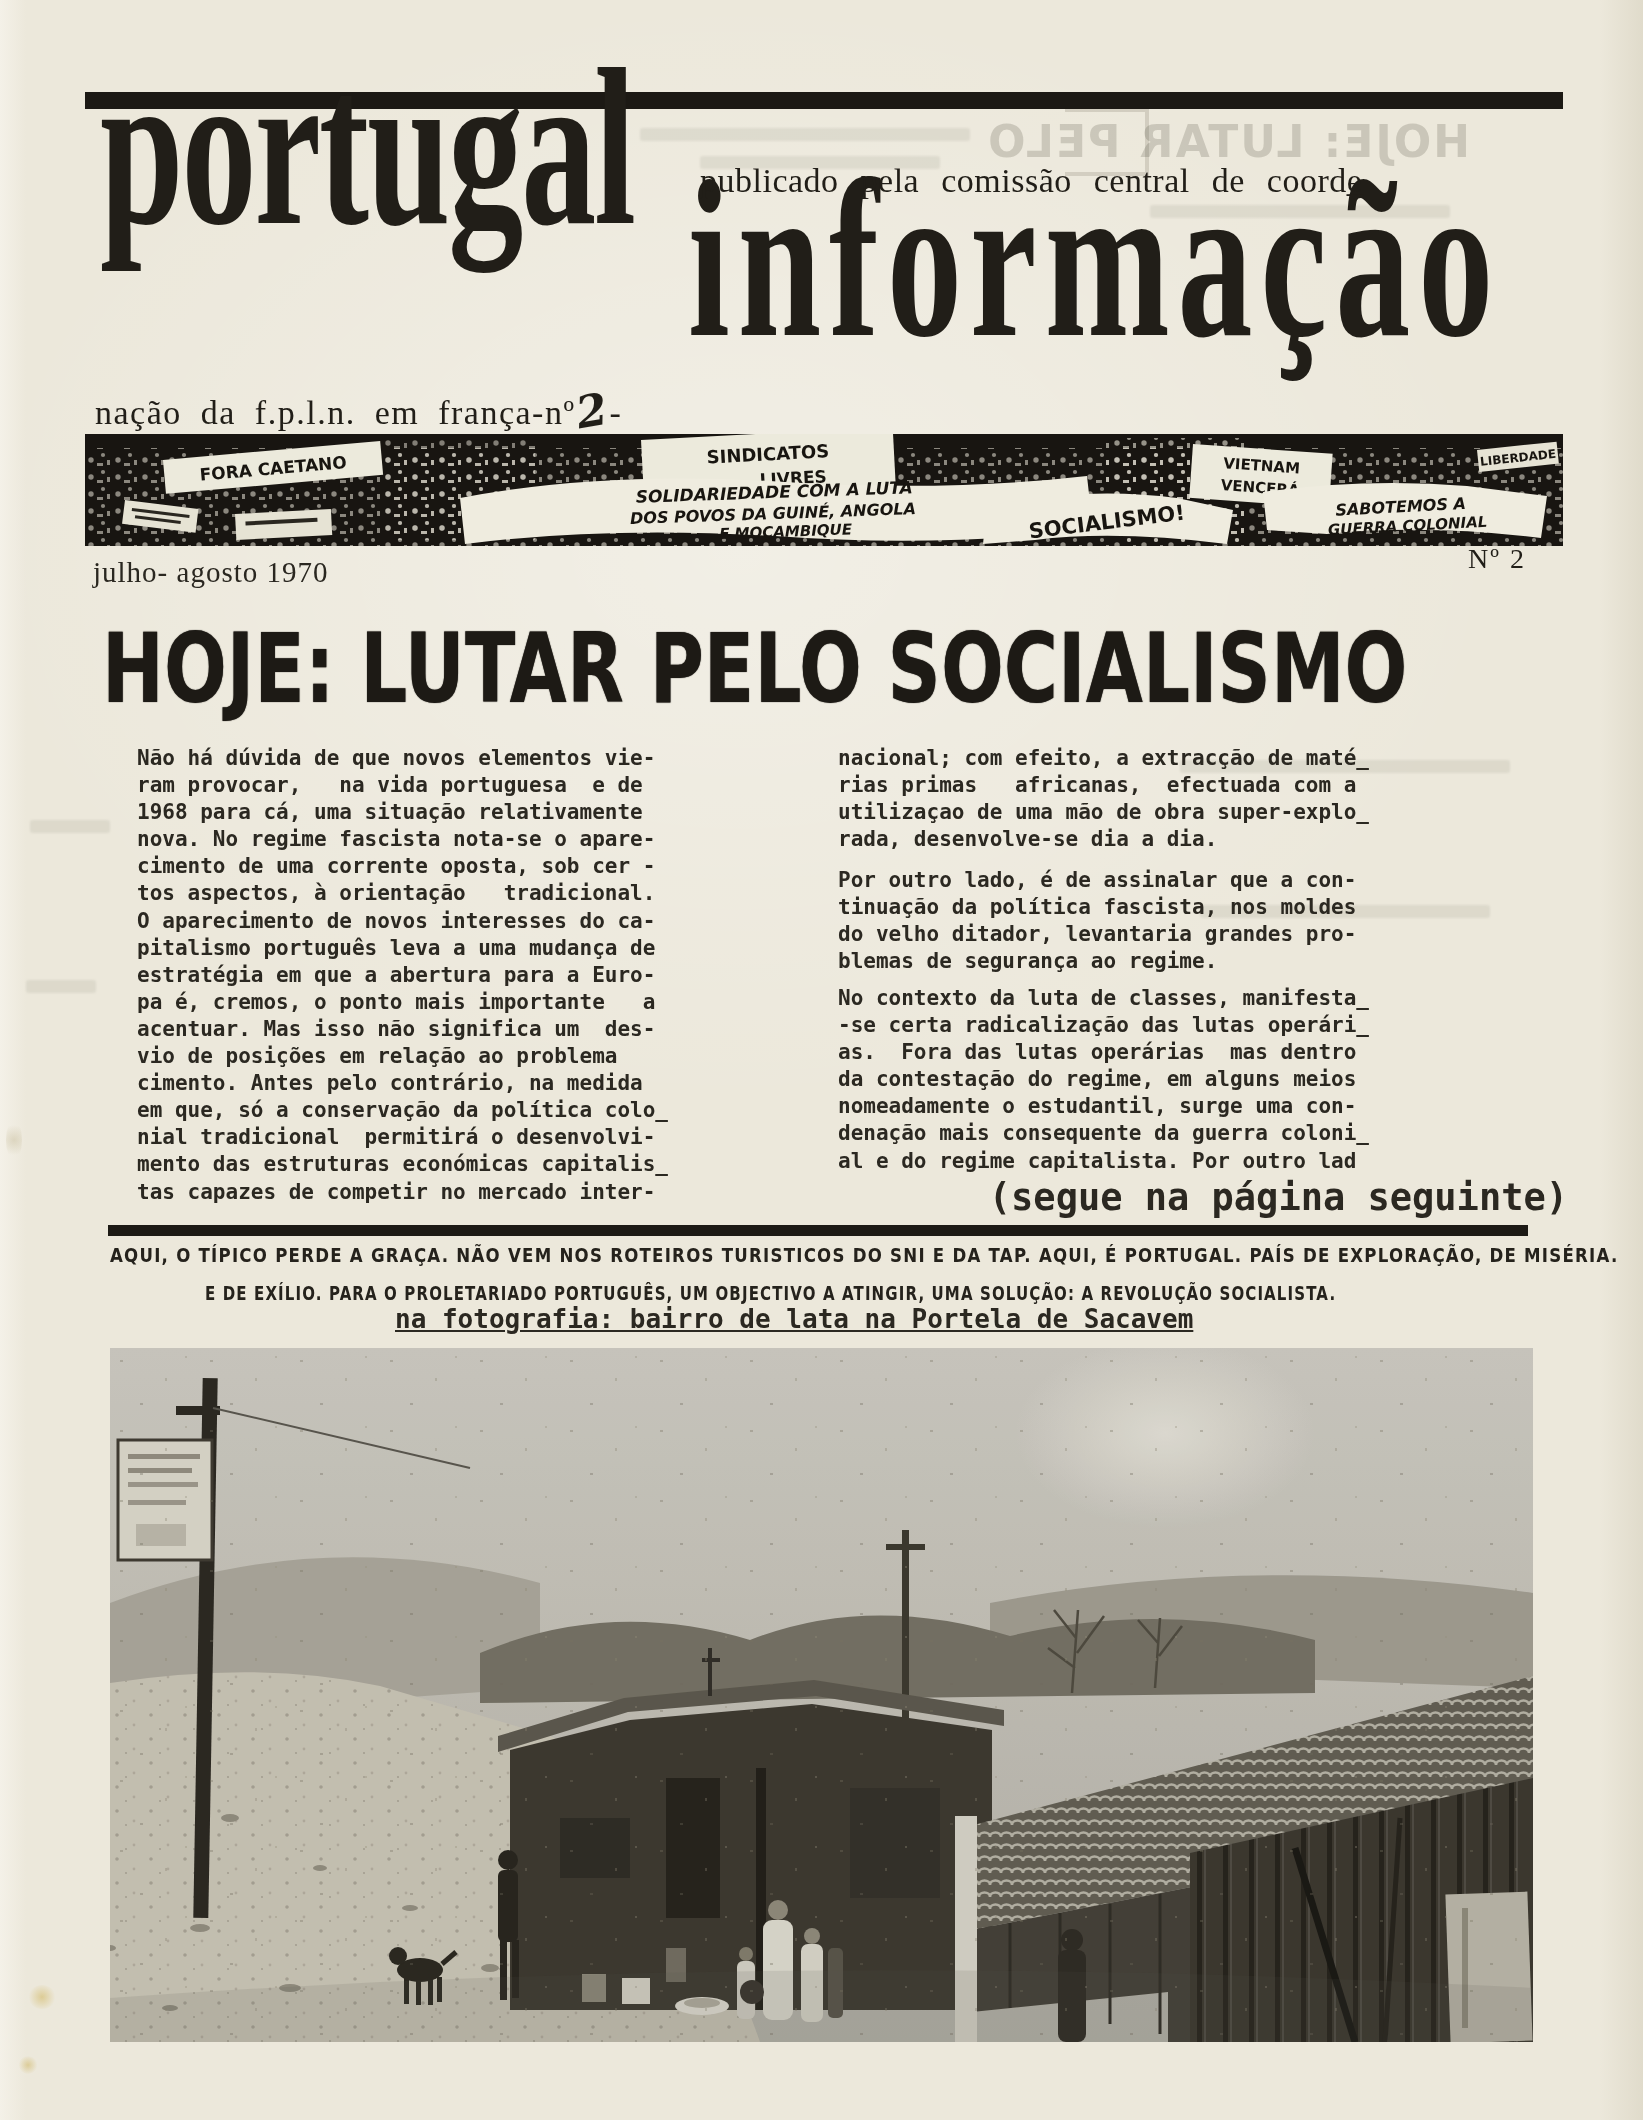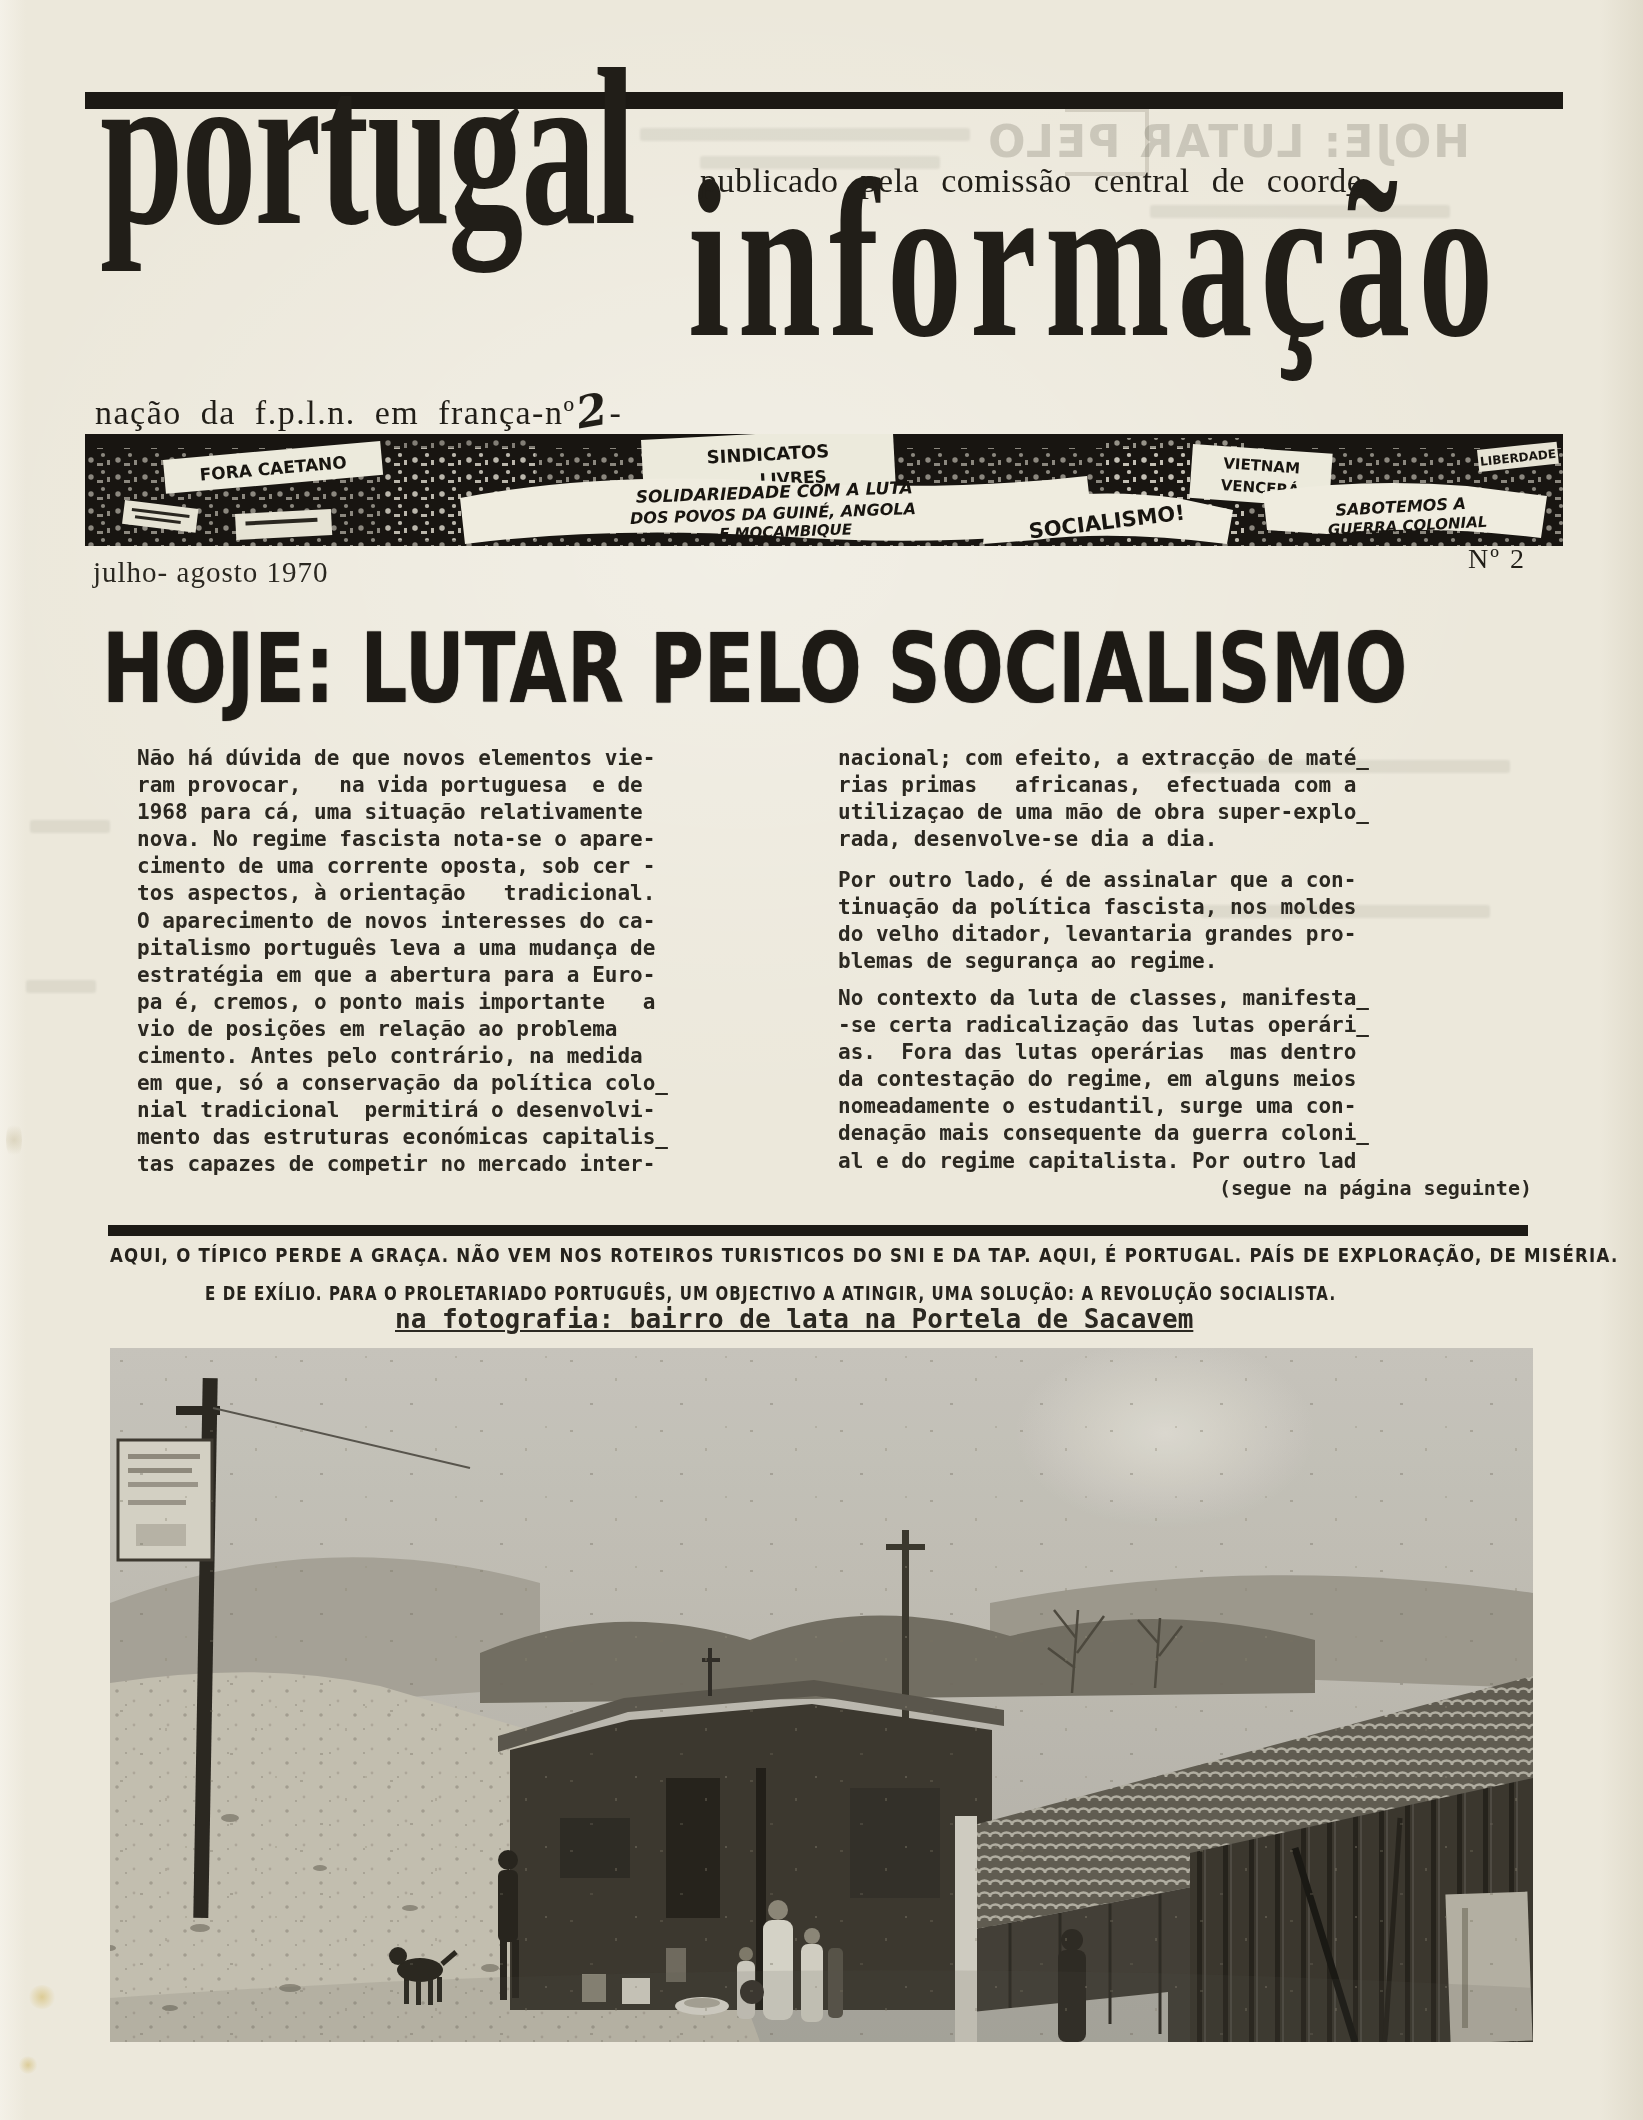--- a/index.html
+++ b/index.html
@@ -38,22 +38,22 @@
     transform:scaleY(1.3);transform-origin:left top;letter-spacing:0px;
     text-shadow:0 0 1px rgba(29,26,21,.9);}
   
   .tcol{font-family:"DejaVu Sans Mono","Liberation Mono",monospace;font-weight:bold;
     font-size:21px;line-height:27.1px;color:#2b2821;}
   .tcol div{white-space:pre;}
   .colL{left:137px;top:745px;width:690px;}
   .colR1{left:838px;top:745px;width:700px;}
   .colR2{left:838px;top:867px;width:700px;}
   .colR3{left:838px;top:985px;width:700px;}
-  .cont{left:844px;top:1176px;width:688px;text-align:right;font-family:"DejaVu Sans Mono","Liberation Mono",monospace;
-    font-weight:bold;font-size:20px;color:#2b2821;white-space:pre;}
+  .cont{left:880px;top:1176px;width:688px;text-align:right;font-family:"DejaVu Sans Mono","Liberation Mono",monospace;
+    font-weight:bold;font-size:37px;color:#2b2821;white-space:pre;}
   
   .rule2{left:108px;top:1225px;width:1420px;height:11px;background:#1d1a15;}
   .cap{font-family:"DejaVu Sans","Liberation Sans",sans-serif;font-weight:bold;color:#25221c;
     white-space:nowrap;letter-spacing:1.5px;transform-origin:left center;}
   .cap1{left:110px;top:1243px;font-size:20px;transform:scaleX(.83);}
   .cap2{left:205px;top:1281px;font-size:20px;transform:scaleX(.75);}
   .cap3{left:395px;top:1304px;font-family:"DejaVu Sans Mono","Liberation Mono",monospace;
     font-weight:bold;font-size:26px;color:#2b2821;white-space:pre;text-decoration:underline;}
   
   .photo{left:110px;top:1348px;width:1423px;height:694px;background:#b5b1a6;}
@@ -174,20 +174,21 @@
     <div>Não há dúvida de que novos elementos vie-</div>
     <div>ram provocar,   na vida portuguesa  e de</div>
     <div>1968 para cá, uma situação relativamente</div>
     <div>nova. No regime fascista nota-se o apare-</div>
     <div>cimento de uma corrente oposta, sob cer -</div>
     <div>tos aspectos, à orientação   tradicional.</div>
     <div>O aparecimento de novos interesses do ca-</div>
     <div>pitalismo português leva a uma mudança de</div>
     <div>estratégia em que a abertura para a Euro-</div>
     <div>pa é, cremos, o ponto mais importante   a</div>
+    <div>acentuar. Mas isso não significa um  des-</div>
     <div>vio de posições em relação ao problema</div>
     <div>cimento. Antes pelo contrário, na medida</div>
     <div>em que, só a conservação da política colo̲</div>
     <div>nial tradicional  permitirá o desenvolvi-</div>
     <div>mento das estruturas económicas capitalis̲</div>
     <div>tas capazes de competir no mercado inter-</div>
   </div>
 
   <div class="abs tcol colR1">
     <div>nacional; com efeito, a extracção de maté̲</div>

